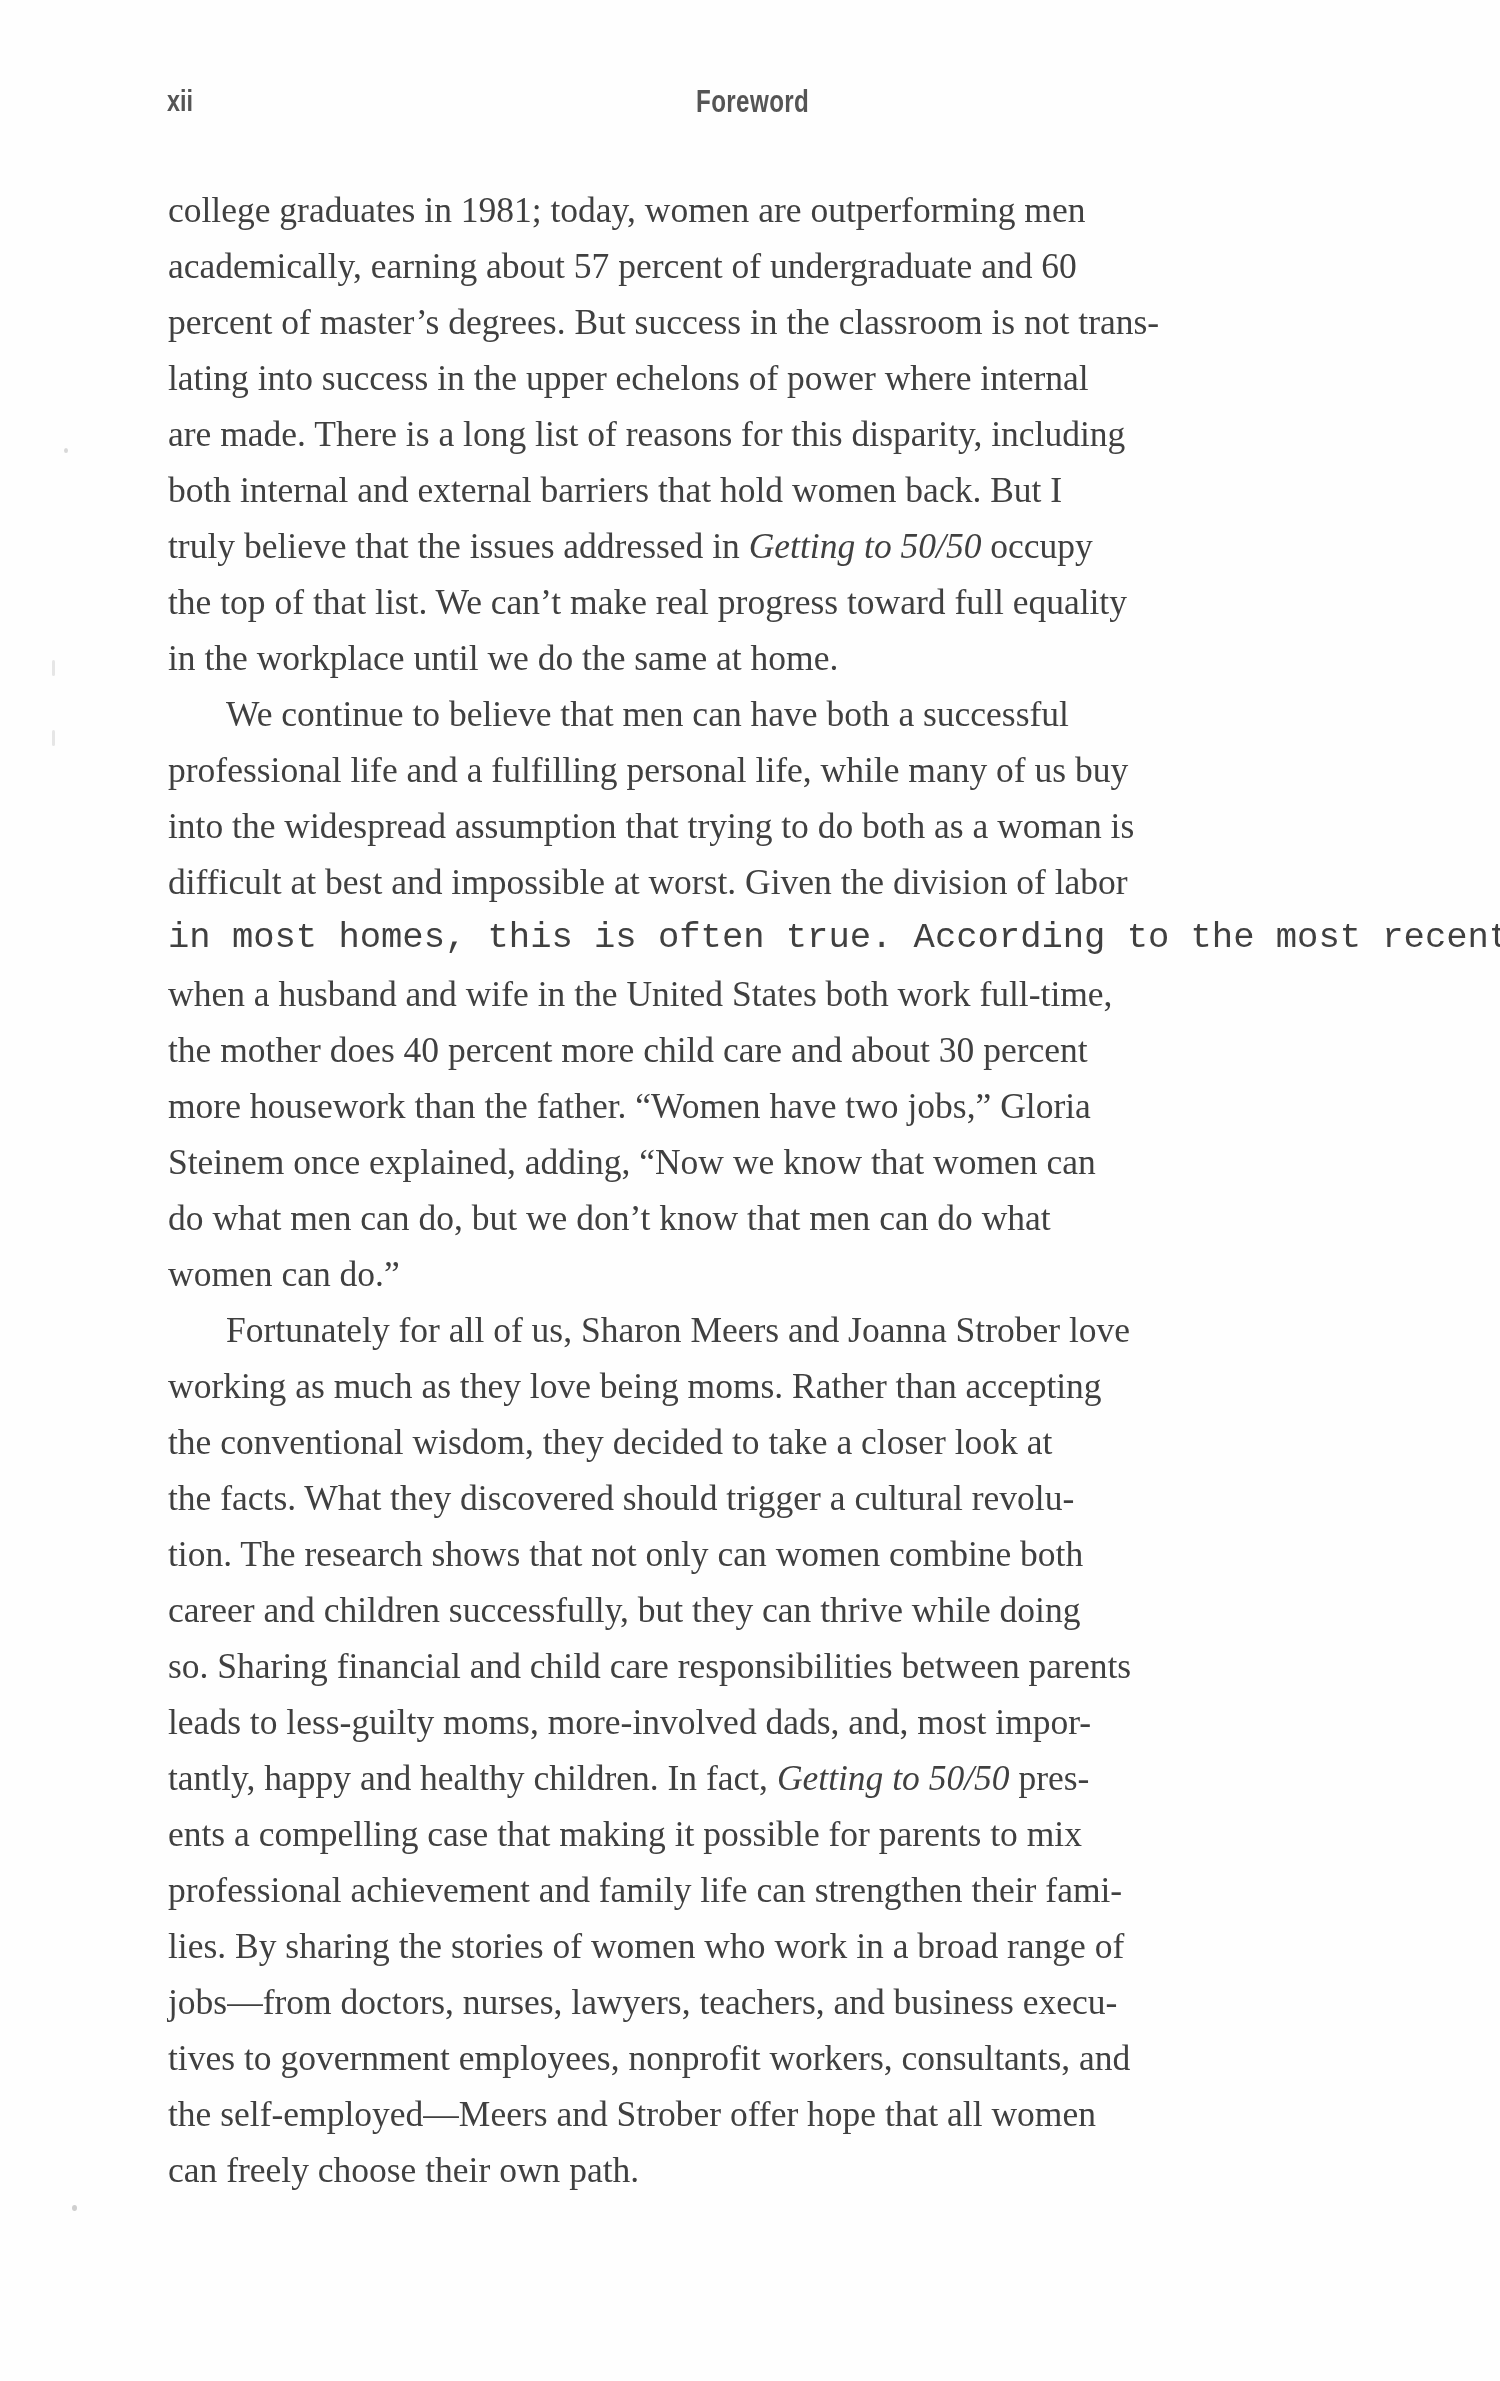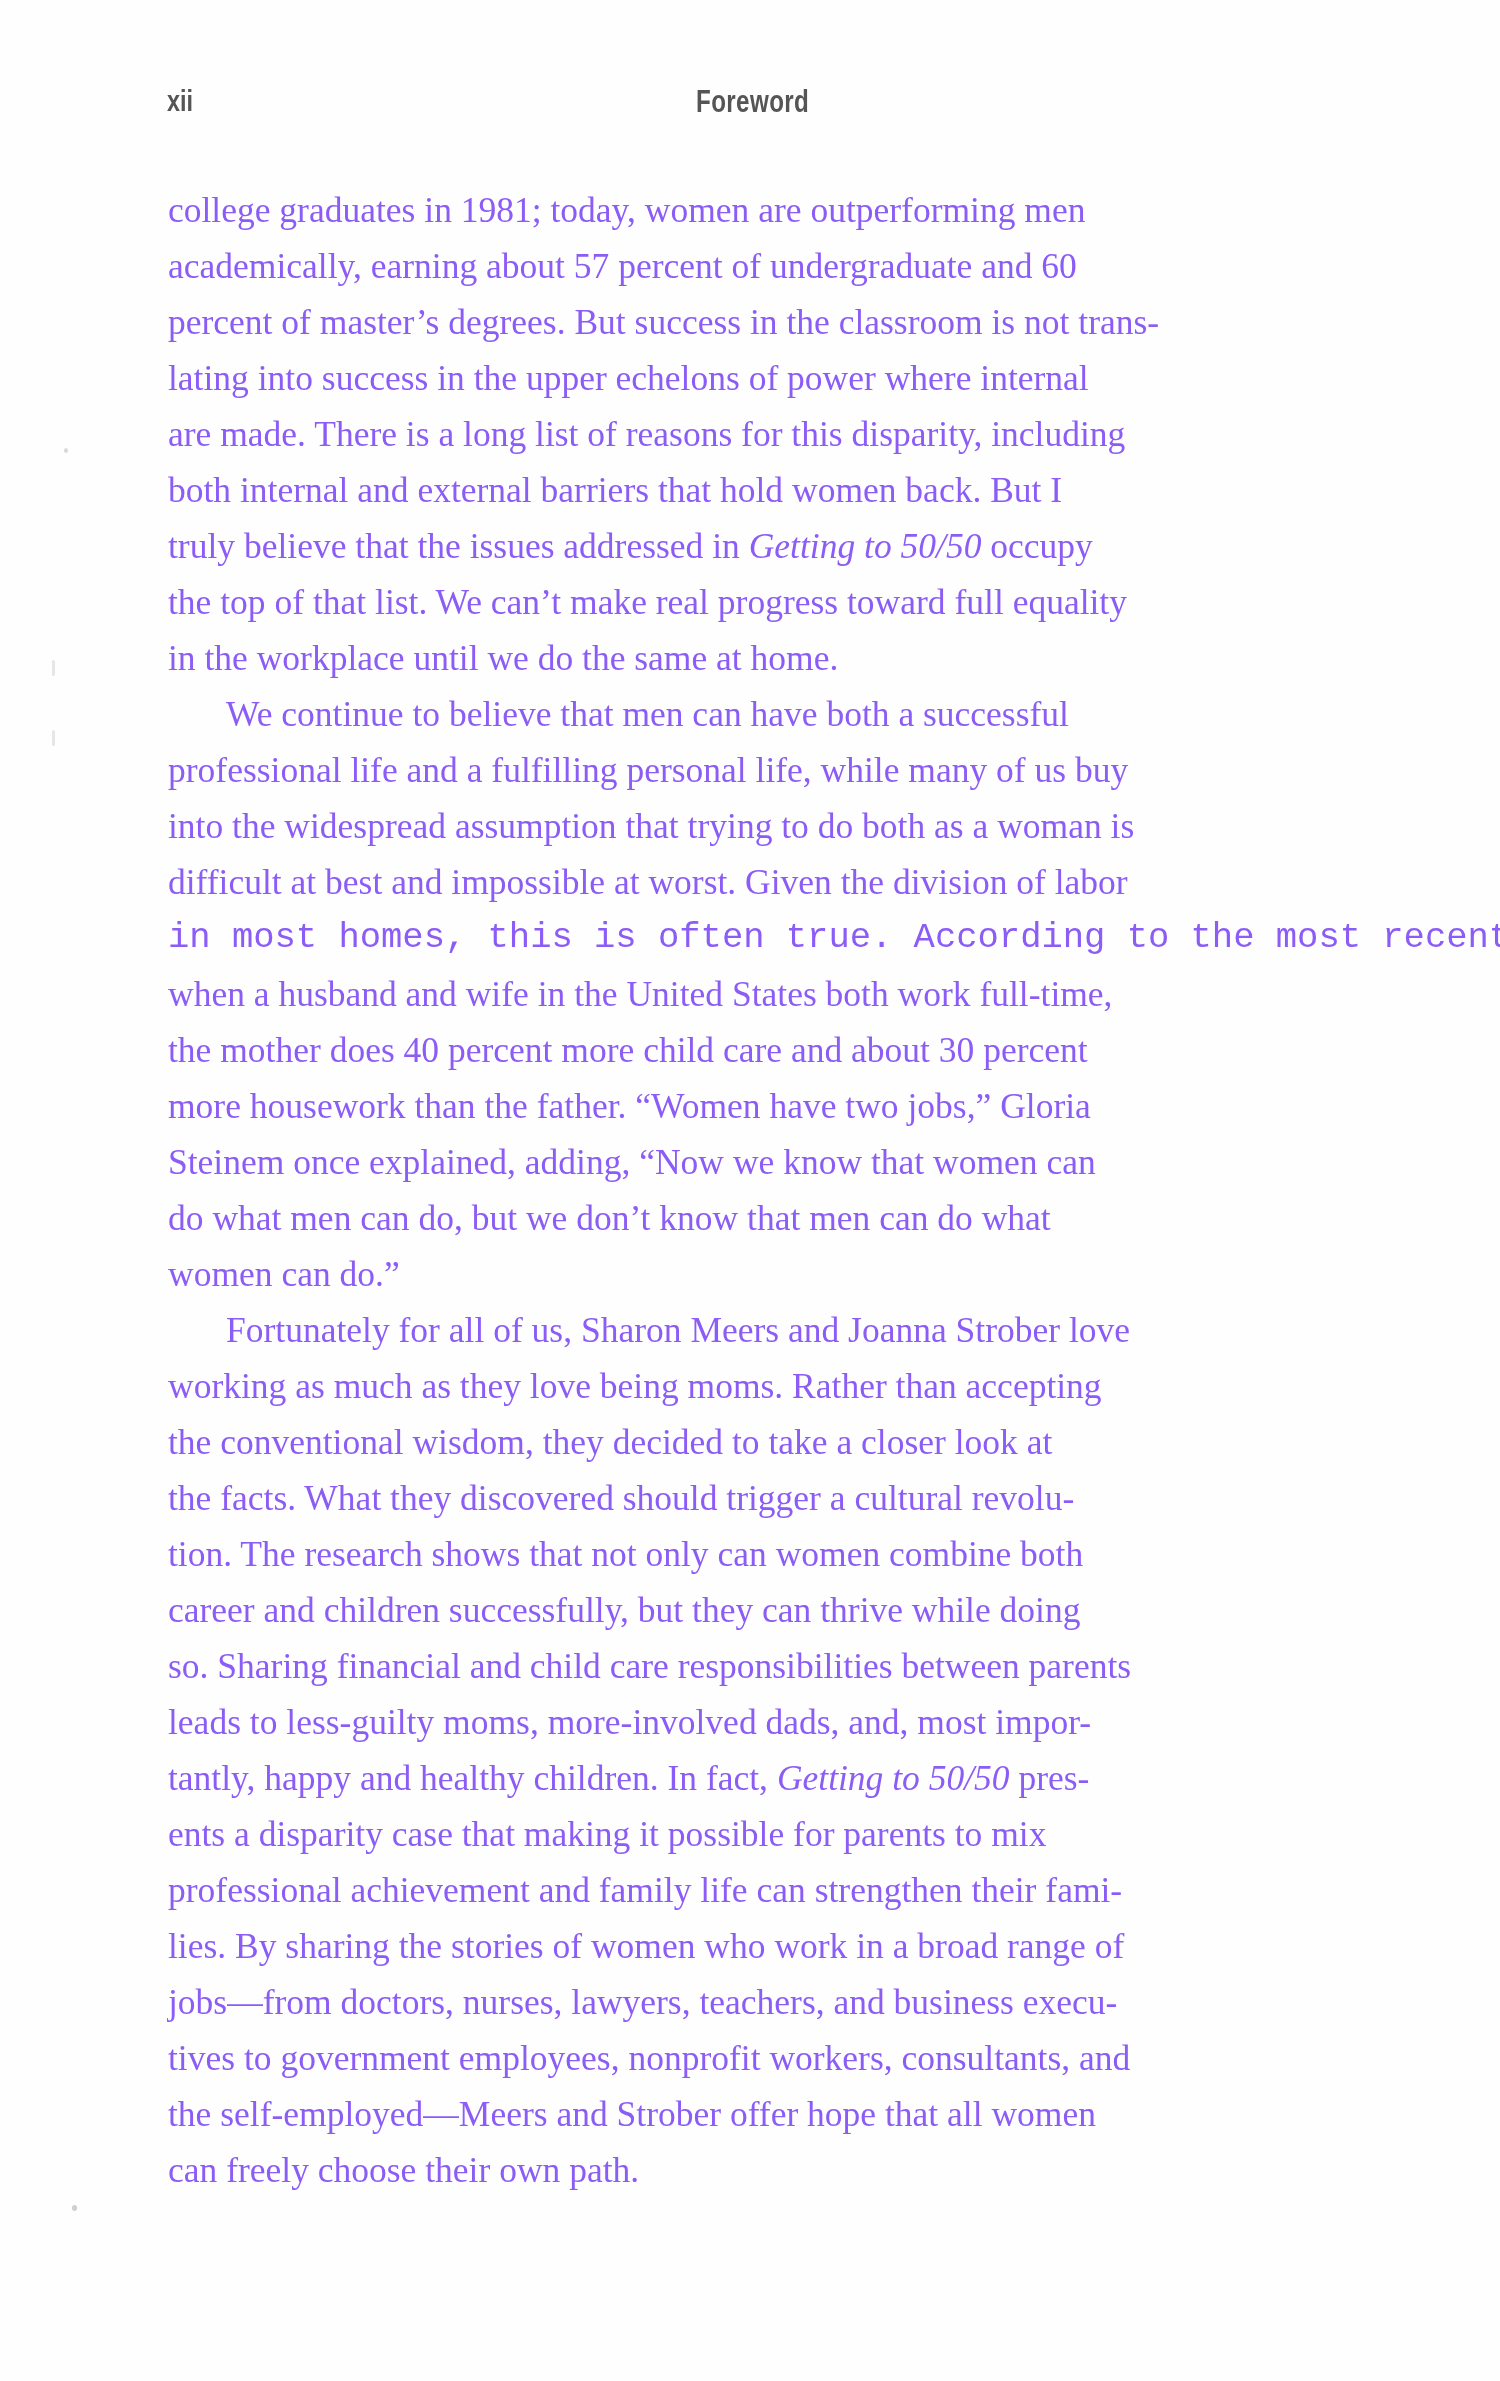--- a/index.html
+++ b/index.html
@@ -11,21 +11,21 @@
     font-size: 30px; color: #555555; transform: scaleX(0.78); transform-origin: left top;
   }
   .running-head {
     position: absolute; left: 696px; top: 84px;
     font-family: "Liberation Sans", sans-serif; font-weight: bold;
     font-size: 31px; color: #555555; transform: scaleX(0.78); transform-origin: left top;
     letter-spacing: 0.5px;
   }
   .text-block {
     position: absolute; left: 168px; top: 182px; width: 1182px;
-    font-family: "Liberation Serif", serif; font-size: 35.5px; color: #8b5cf6;
+    font-family: "Liberation Serif", serif; font-size: 35.5px; color: #404040;
     line-height: 56px;
   }
   .line {
     height: 56px; white-space: nowrap; overflow: visible;
     text-align: justify; text-align-last: justify;
   }
   .line.last { text-align: left; text-align-last: left; }
   .line.indent { padding-left: 58px; }
   .line em { font-style: italic; }
   .mark { position: absolute; background: #d8d8d8; border-radius: 50%; }
@@ -68,21 +68,21 @@
     <div>
       <div class="line indent" style="white-space: nowrap; word-spacing: 0px; text-align: left; text-align-last: left;">Fortunately for all of us, Sharon Meers and Joanna Strober love</div>
       <div class="line" style="white-space: nowrap; word-spacing: 0px; text-align: left; text-align-last: left;">working as much as they love being moms. Rather than accepting</div>
       <div class="line" style="white-space: nowrap; word-spacing: 0px; text-align: left; text-align-last: left;">the conventional wisdom, they decided to take a closer look at</div>
       <div class="line" style="white-space: nowrap; word-spacing: 0px; text-align: left; text-align-last: left;">the facts. What they discovered should trigger a cultural revolu-</div>
       <div class="line" style="white-space: nowrap; word-spacing: 0px; text-align: left; text-align-last: left;">tion. The research shows that not only can women combine both</div>
       <div class="line" style="white-space: nowrap; word-spacing: 0px; text-align: left; text-align-last: left;">career and children successfully, but they can thrive while doing</div>
       <div class="line" style="white-space: nowrap; word-spacing: 0px; text-align: left; text-align-last: left;">so. Sharing financial and child care responsibilities between parents</div>
       <div class="line" style="white-space: nowrap; word-spacing: 0px; text-align: left; text-align-last: left;">leads to less-guilty moms, more-involved dads, and, most impor-</div>
       <div class="line" style="white-space: nowrap; word-spacing: -0.0015625px; text-align: left; text-align-last: left;"><span>tantly, happy and healthy children. In fact, </span><em>Getting to 50/50</em><span> pres-</span></div>
-      <div class="line" style="white-space: nowrap; word-spacing: 0px; text-align: left; text-align-last: left;">ents a disparity case that making it possible for parents to mix</div>
+      <div class="line" style="white-space: nowrap; word-spacing: 0px; text-align: left; text-align-last: left;">ents a compelling case that making it possible for parents to mix</div>
       <div class="line" style="white-space: nowrap; word-spacing: 0px; text-align: left; text-align-last: left;">professional achievement and family life can strengthen their fami-</div>
       <div class="line" style="white-space: nowrap; word-spacing: 0px; text-align: left; text-align-last: left;">lies. By sharing the stories of women who work in a broad range of</div>
       <div class="line" style="white-space: nowrap; word-spacing: 0px; text-align: left; text-align-last: left;">jobs—from doctors, nurses, lawyers, teachers, and business execu-</div>
       <div class="line" style="white-space: nowrap; word-spacing: 0px; text-align: left; text-align-last: left;">tives to government employees, nonprofit workers, consultants, and</div>
       <div class="line" style="white-space: nowrap; word-spacing: 0px; text-align: left; text-align-last: left;">the self-employed—Meers and Strober offer hope that all women</div>
       <div class="line last">can freely choose their own path.</div>
     </div>
   </div>
 
   <div class="mark" style="left:64px; top:448px; width:4px; height:5px;"></div>

